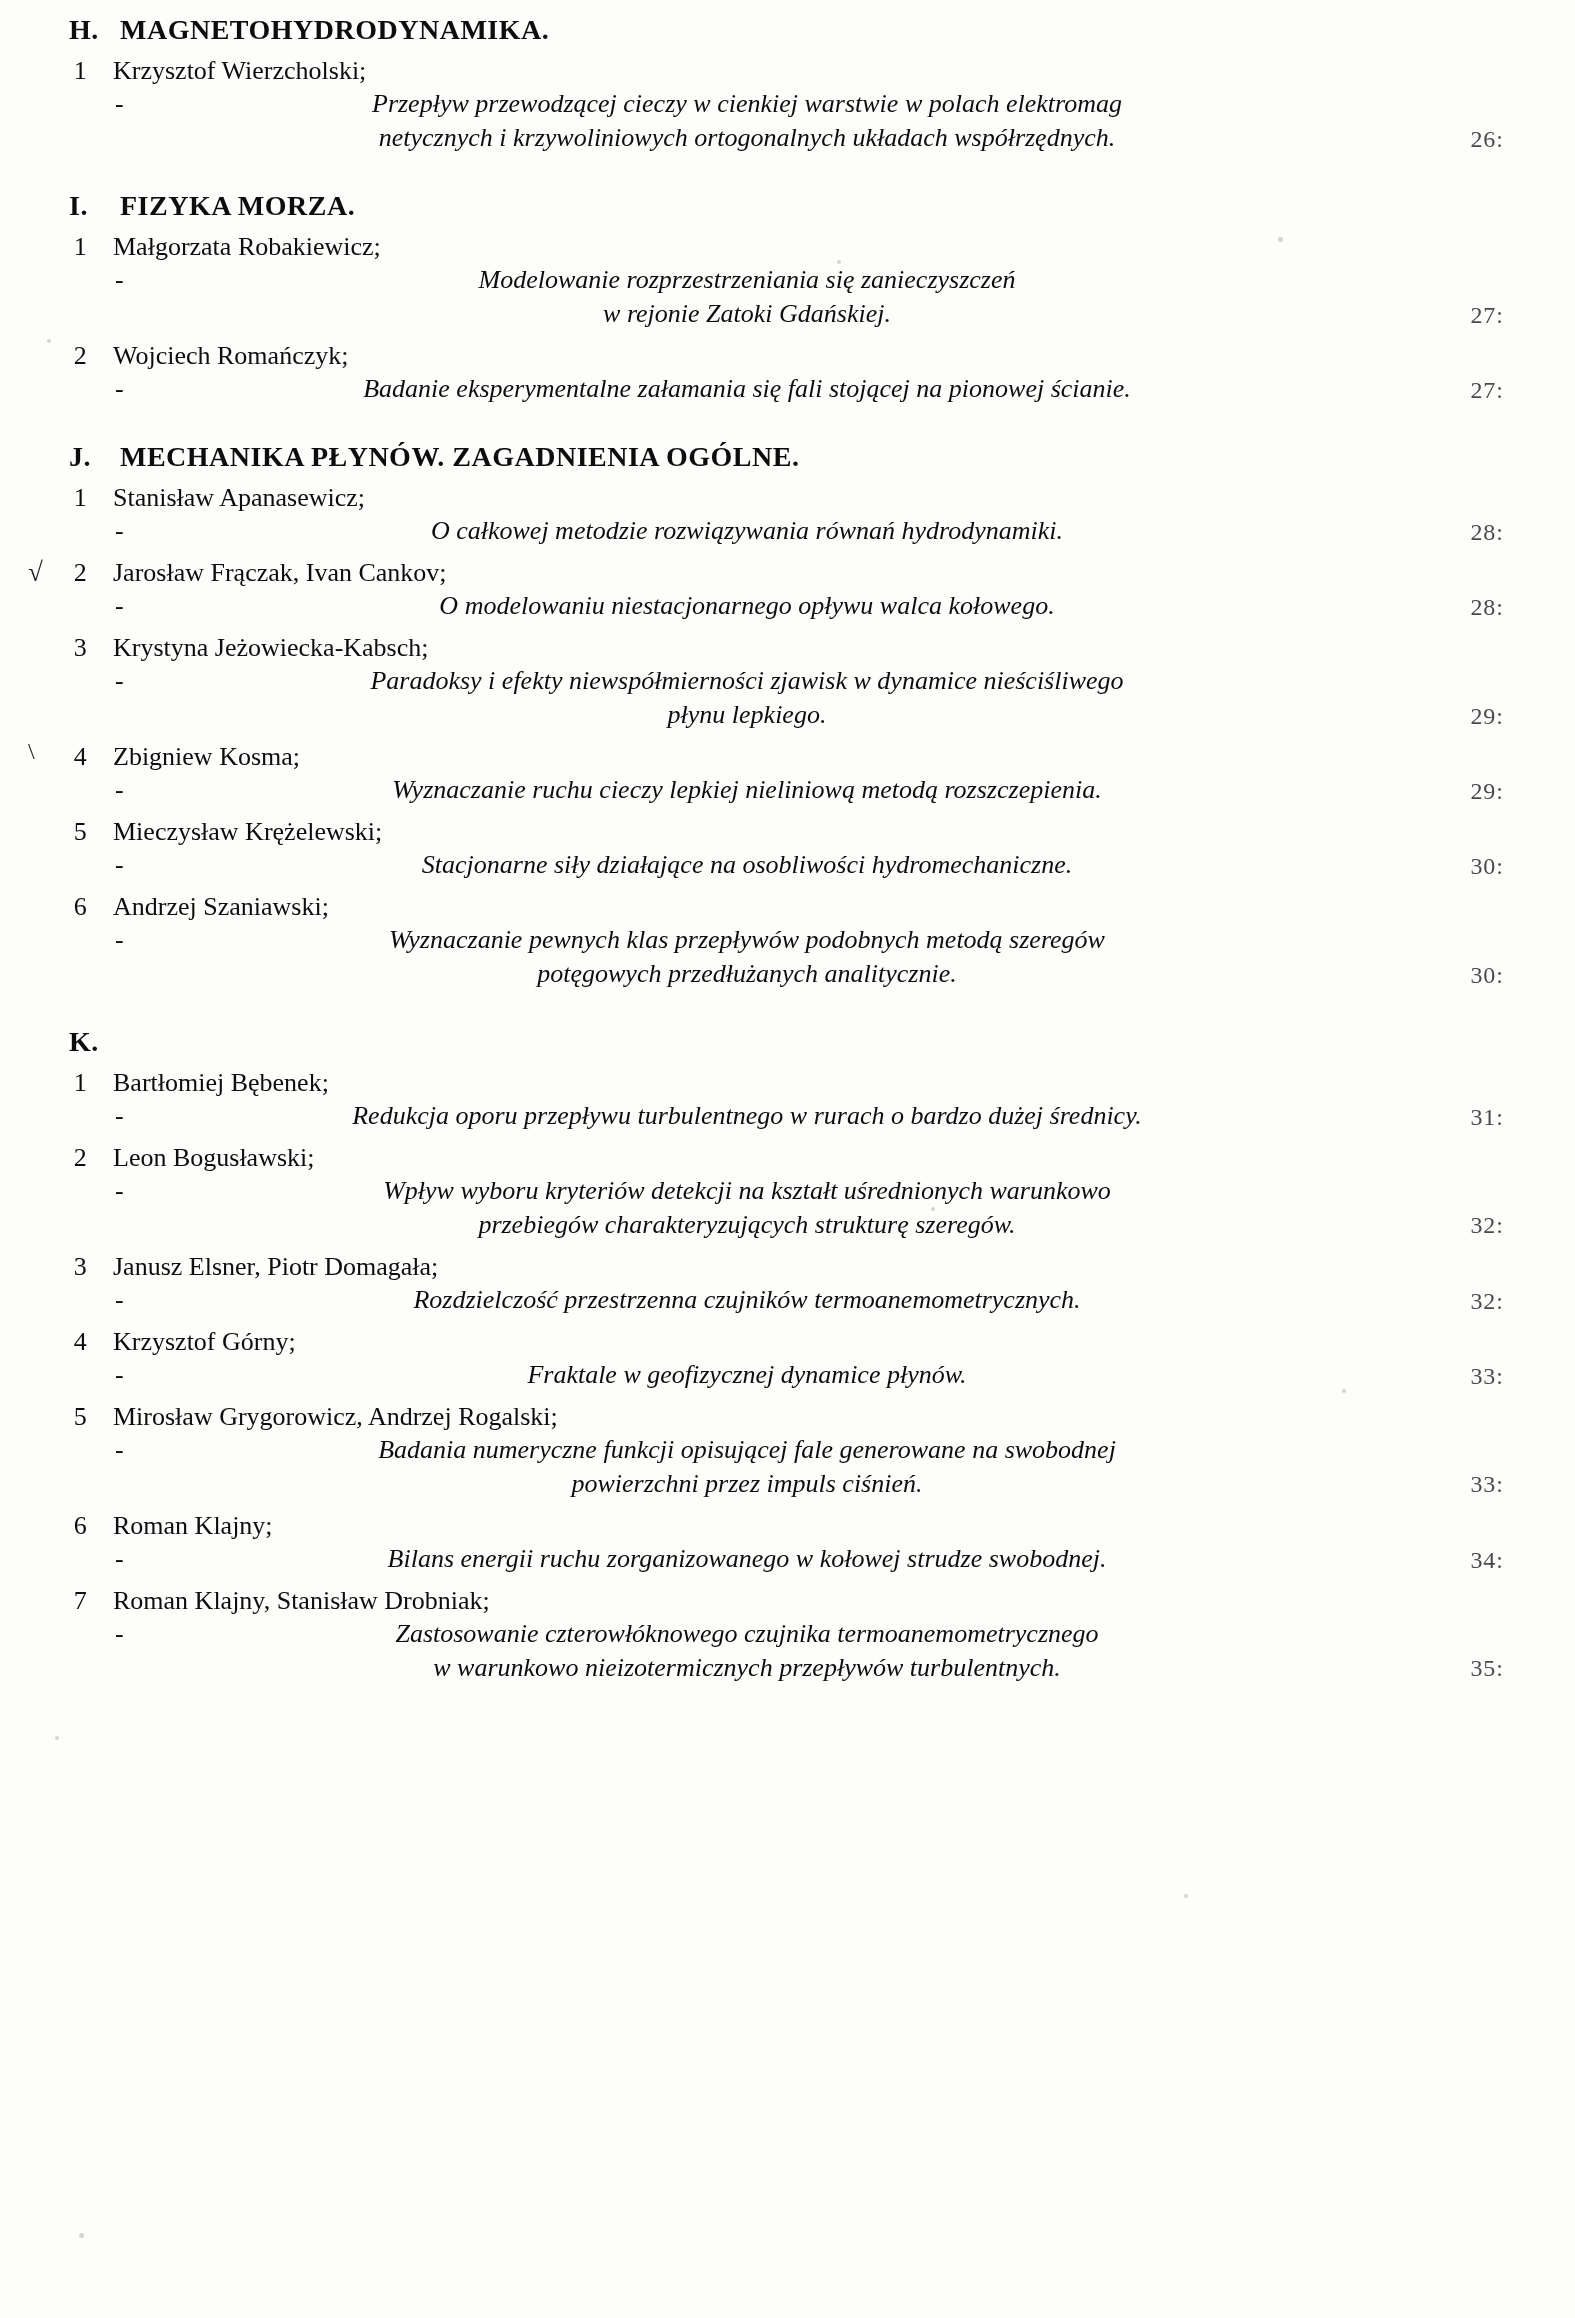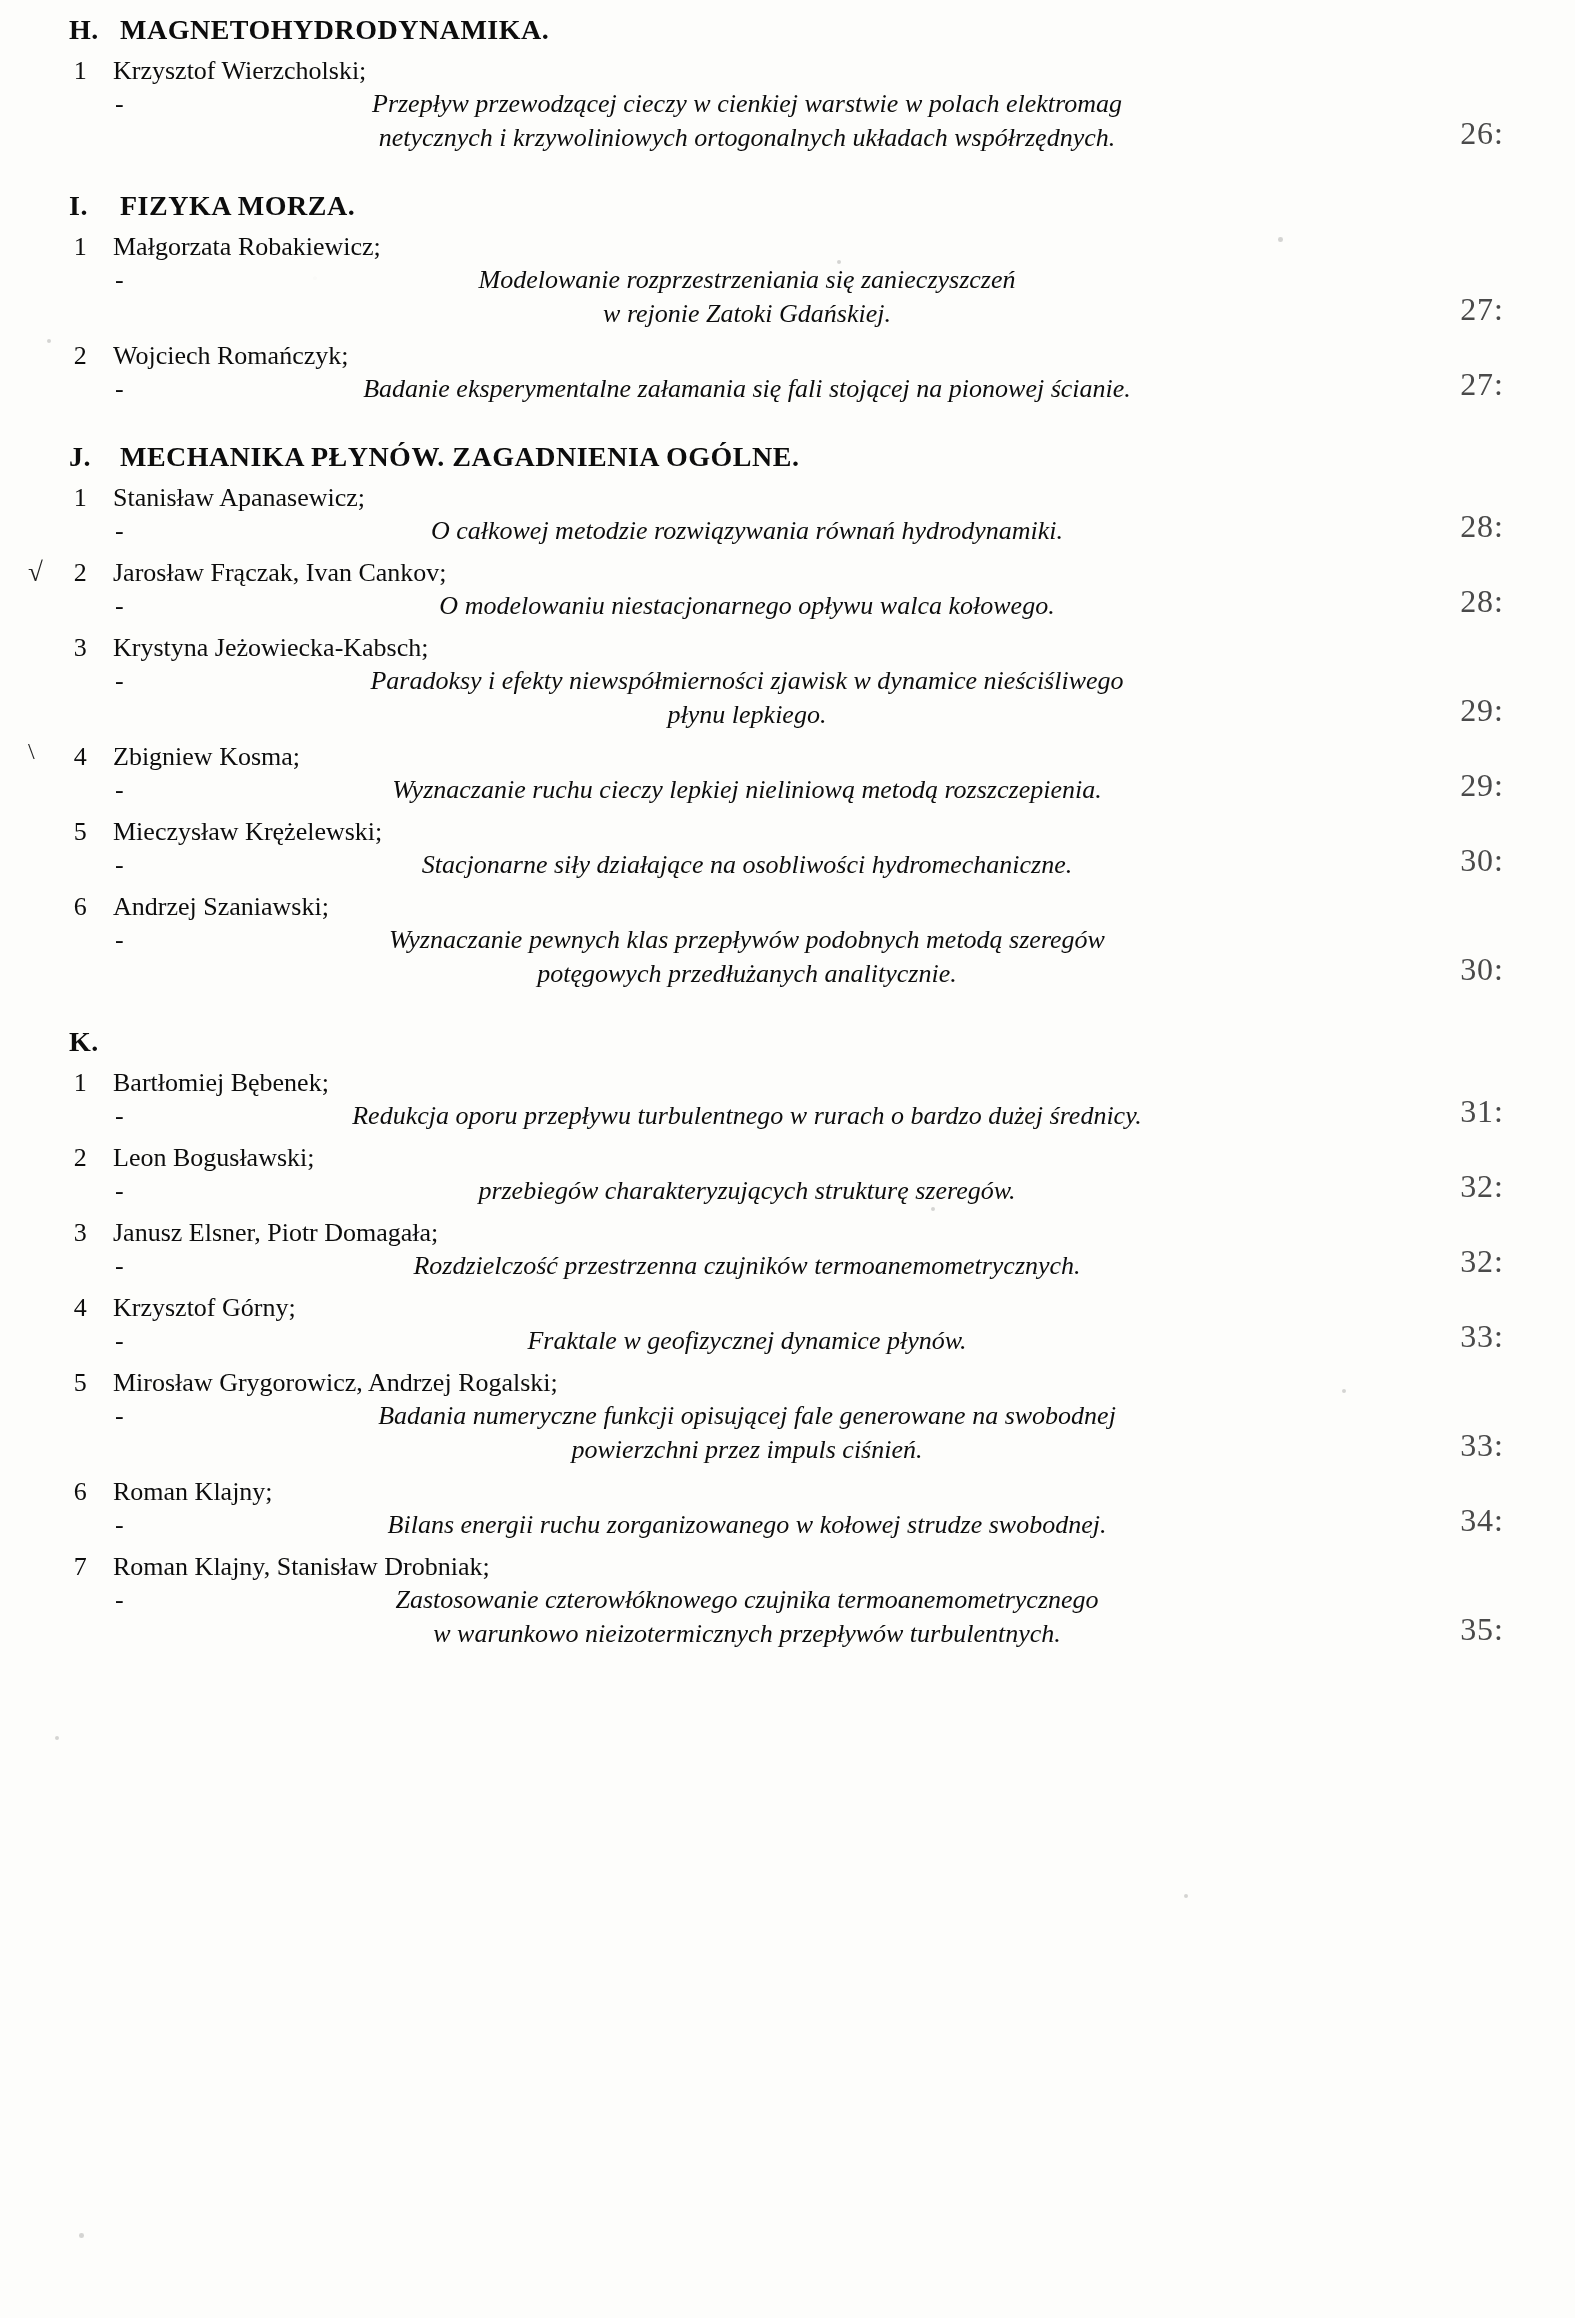--- a/index.html
+++ b/index.html
@@ -100,21 +100,21 @@
     flex: 1 1 auto;
     padding-right: 142px;
     text-align: center;
   }
   .title-text .l2 {
     display: block;
   }
   .page-no {
     position: absolute;
     right: 17.4px;
-    font-size: 32px;
+    font-size: 24px;
     color: #4a4a4a;
     font-style: normal;
     letter-spacing: 0.8px;
   }
 
   
   .tick {
     position: absolute;
     left: -41px;
     font-size: 27px;
@@ -321,20 +321,21 @@
       </div>
 
       <div class="entry">
         <div class="entry-authors">
           <span class="entry-num">2</span>
           <span class="authors-text">Leon Bogusławski;</span>
         </div>
         <div class="entry-title-row">
           <span class="dash">-</span>
           <span class="title-text">
+            <span>Wpływ wyboru kryteriów detekcji na kształt uśrednionych warunkowo</span>
             <span class="l2">przebiegów charakteryzujących strukturę szeregów.</span>
           </span>
           <span class="page-no" style="bottom:0;">32:</span>
         </div>
       </div>
 
       <div class="entry">
         <div class="entry-authors">
           <span class="entry-num">3</span>
           <span class="authors-text">Janusz Elsner, Piotr Domagała;</span>

